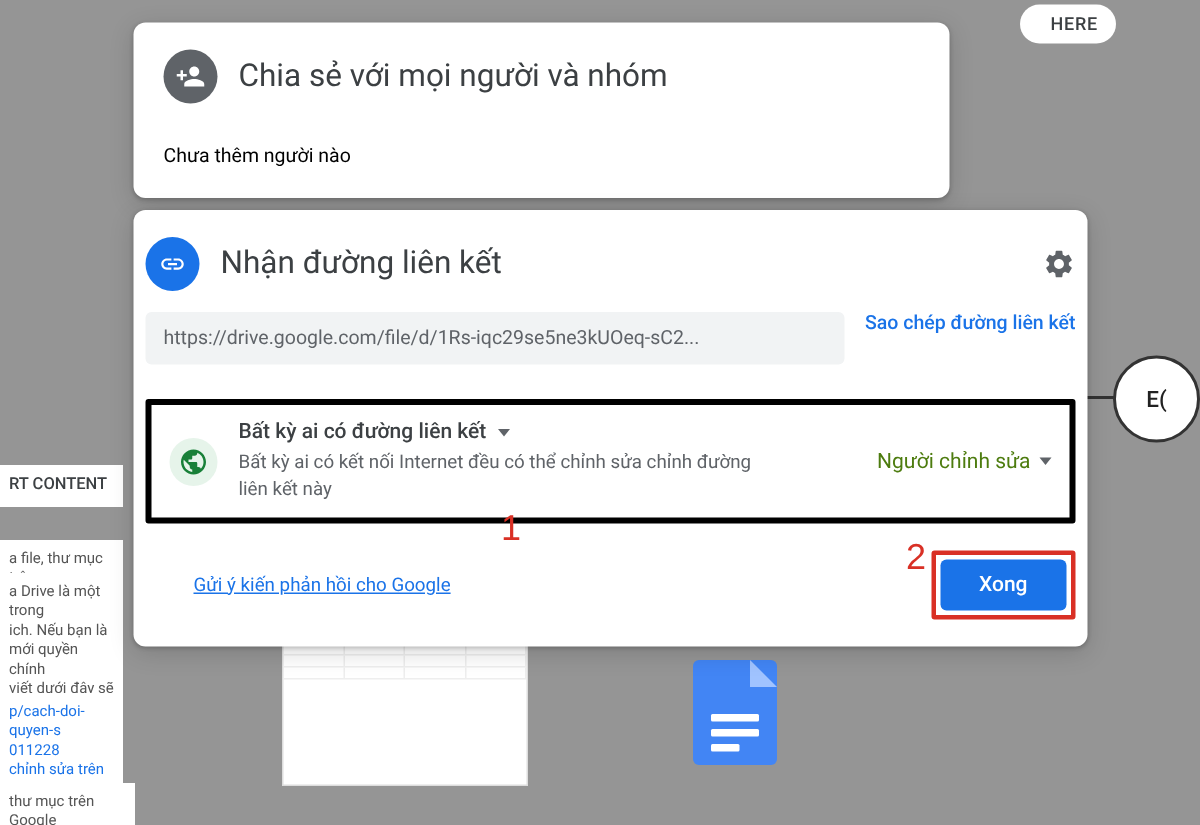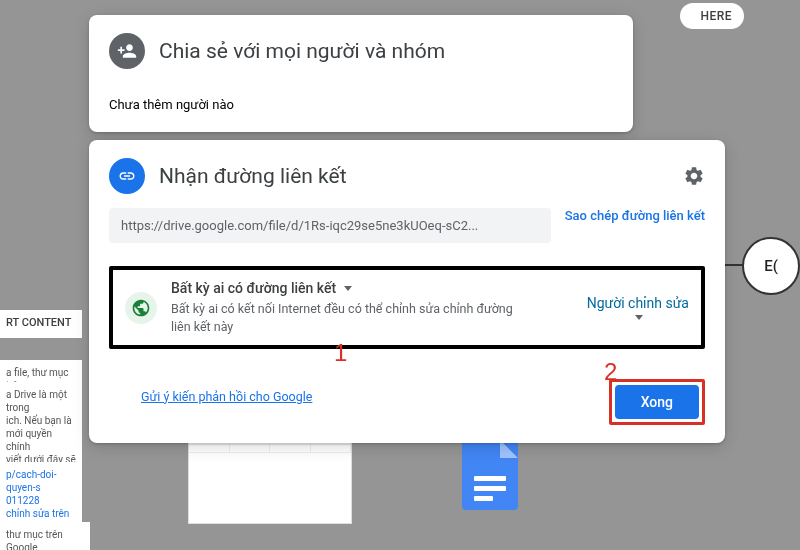--- a/index.html
+++ b/index.html
@@ -13,40 +13,40 @@
   
   .card-share { left: 89px; top: 15px; width: 544px; padding: 18px 20px 20px; }
   .share-head { display: flex; align-items: center; gap: 14px; }
   .icon-circle { width: 36px; height: 36px; border-radius: 50%; display: flex; align-items: center; justify-content: center; flex-shrink: 0; }
   .icon-circle.grey { background: #5f6368; color: #fff; }
   .icon-circle.blue { background: #1a73e8; color: #fff; }
   .icon-circle.green { background: #e6f4ea; color: #188038; }
   .share-title { font-size: 21px; color: #3c4043; }
   .share-sub { margin-top: 28px; font-size: 13px; color: #000000; }
   
-  .card-link { left: 89px; top: 140px; width: 636px; padding: 18px 20px 18px; }
+  .card-link { left: 89px; top: 140px; width: 636px; padding: 18px 8px 18px; }
   .link-head { display: flex; align-items: center; gap: 14px; }
   .link-title { font-size: 21px; color: #3c4043; flex: 1; }
   .gear { width: 22px; height: 22px; color: #5f6368; cursor: pointer; }
   
   .link-row { display: flex; gap: 14px; margin-top: 14px; }
   .url-box { flex: 1; background: #f1f3f4; border-radius: 4px; padding: 10px 12px; font-size: 13px; color: #5f6368; white-space: nowrap; overflow: hidden; text-overflow: ellipsis; }
   .copy-link { color: #1a73e8; font-size: 13px; font-weight: 500; cursor: pointer; white-space: nowrap; }
   
   .access-box { border: 4px solid #000000; border-radius: 2px; margin-top: 23px; padding: 10px 12px; display: flex; align-items: center; gap: 14px; }
   .access-text { flex: 1; }
   .access-main { font-size: 14px; color: #3c4043; font-weight: 500; display: flex; align-items: center; gap: 6px; }
   .access-desc { font-size: 12.5px; color: #5f6368; margin-top: 4px; line-height: 1.4; max-width: 360px; }
-  .role { font-size: 14px; color: #0369a1; display: flex; align-items: center; gap: 4px; cursor: pointer; white-space: nowrap; flex-direction: column; }
+  .role { font-size: 14px; color: #4d7c0f; display: flex; align-items: center; gap: 4px; cursor: pointer; white-space: nowrap; }
   .chevdown { width: 0; height: 0; border-left: 4px solid transparent; border-right: 4px solid transparent; border-top: 5px solid #5f6368; display:inline-block; margin-left:2px; }
   
   .footer-row { display: flex; align-items: center; margin-top: 18px; }
   .feedback { color: #1a73e8; font-size: 12.5px; text-decoration: underline; cursor: pointer; margin-left: 32px; }
   .done-btn { margin-left: auto; background: #1a73e8; color: #fff; border: none; border-radius: 4px; padding: 9px 26px; font-size: 14px; font-weight: 500; cursor: pointer; }
-  .done-wrap { border: 3px solid #d93025; border-radius: 2px; padding: 3px; margin-left: auto; margin-top: 12px; }
+  .done-wrap { border: 3px solid #d93025; border-radius: 2px; padding: 3px; margin-left: auto; }
   
   .annot { position: absolute; color: #d93025; font-size: 24px; font-weight: 500; font-family: Arial; }
   
   .globe-svg { width: 20px; height: 20px; }
   
   .bg-doc-icon { position:absolute; left:462px; top:440px; width:56px; height:70px; background:#4285f4; border-radius:4px; }
   .bg-doc-icon::before { content:""; position:absolute; right:0; top:0; width:18px; height:18px; background:#a0c3ff; clip-path: polygon(0 0, 100% 100%, 0 100%); }
   .bg-doc-lines { position:absolute; left:12px; top:36px; right:12px; }
   .bg-doc-lines div { height:5px; background:#fff; margin-bottom:5px; border-radius:1px; }
   

